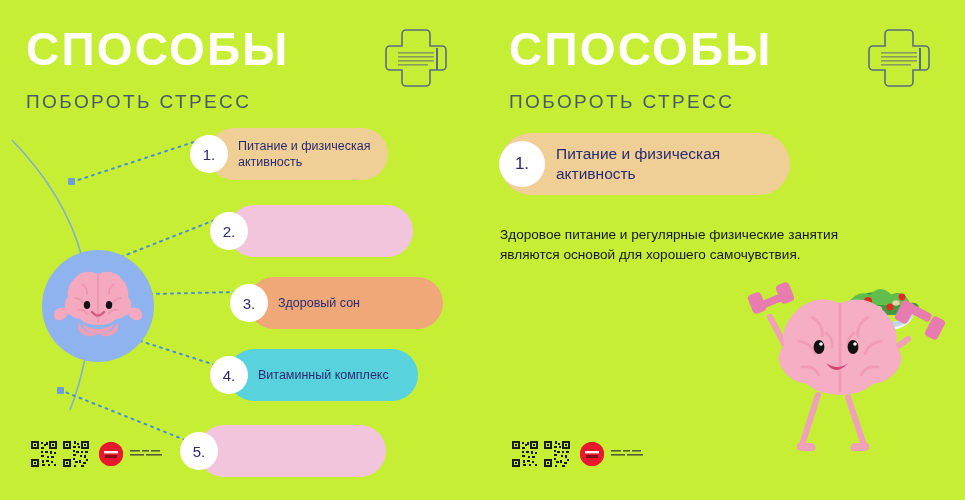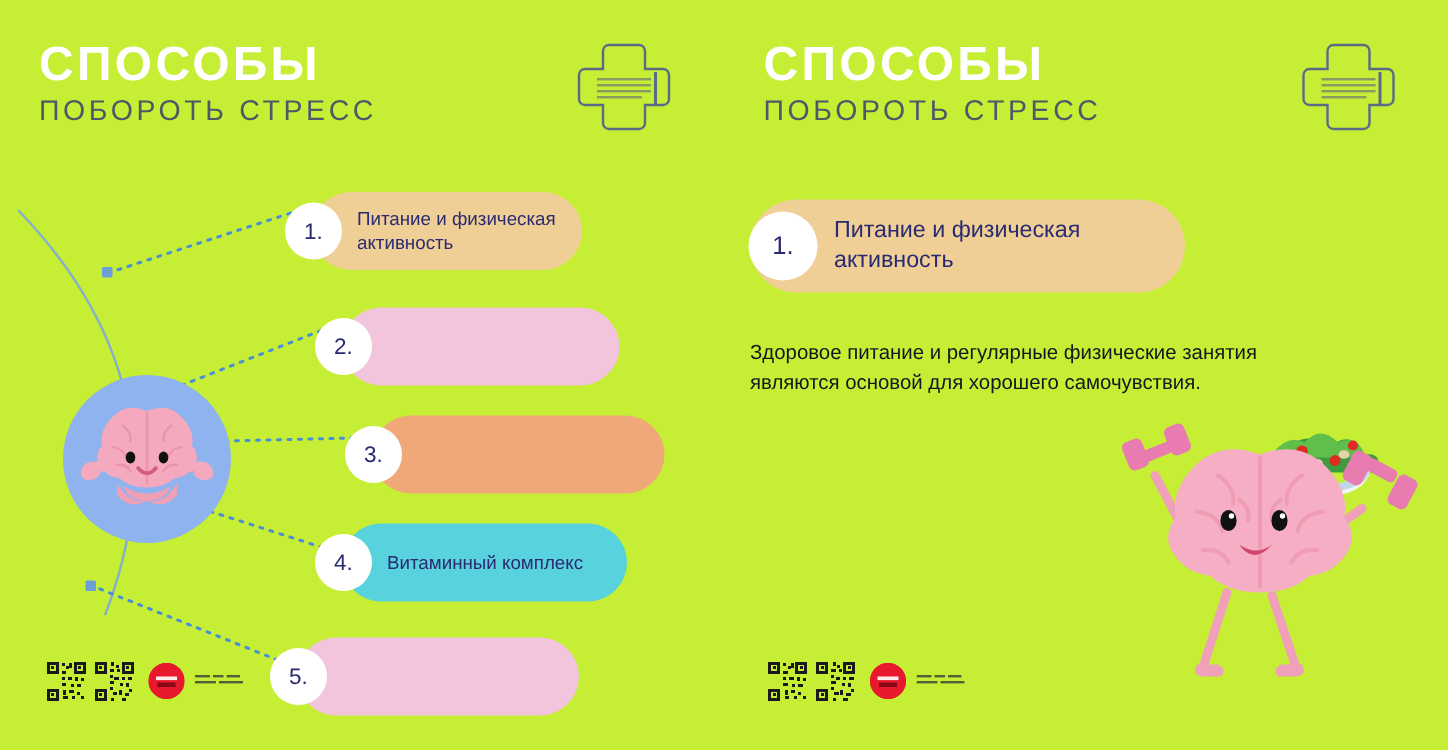--- a/index.html
+++ b/index.html
@@ -12,26 +12,26 @@
   .slide {
     position:absolute; top:0; height:500px; width:482px;
     background:#C5EE35; overflow:hidden;
   }
   #slide-left  { left:0; }
   #slide-right { left:483px; width:482px; }
 
   
   .hdr { position:absolute; left:26px; top:26px; }
   .hdr-main {
-    font-size:32px; font-weight:bold; color:#FFFFFF;
+    font-size:46px; font-weight:bold; color:#FFFFFF;
     letter-spacing:2.2px; line-height:1;
   }
   .hdr-sub {
     font-size:19px; color:#4A5A66; letter-spacing:2.4px;
-    margin-top:7px; line-height:1;
+    margin-top:20px; line-height:1;
   }
   .cross-logo { position:absolute; right:34px; top:28px; width:64px; height:60px; }
 
   
   .pill {
     position:absolute; display:flex; align-items:center;
     border-radius:40px; height:52px;
   }
   .pill .num {
     position:absolute; left:-18px; width:38px; height:38px;
@@ -154,20 +154,21 @@
 
   <div class="pill" id="pill-1">
     <span class="num">1.</span>
     <span class="txt">Питание и физическая активность</span>
   </div>
   <div class="pill" id="pill-2">
     <span class="num">2.</span>
   </div>
   <div class="pill" id="pill-3">
     <span class="num">3.</span>
+    <span class="txt">Здоровый сон</span>
   </div>
   <div class="pill" id="pill-4">
     <span class="num">4.</span>
     <span class="txt">Витаминный комплекс</span>
   </div>
   <div class="pill" id="pill-5">
     <span class="num">5.</span>
   </div>
 
   <div class="footer-block" id="footer-left">

